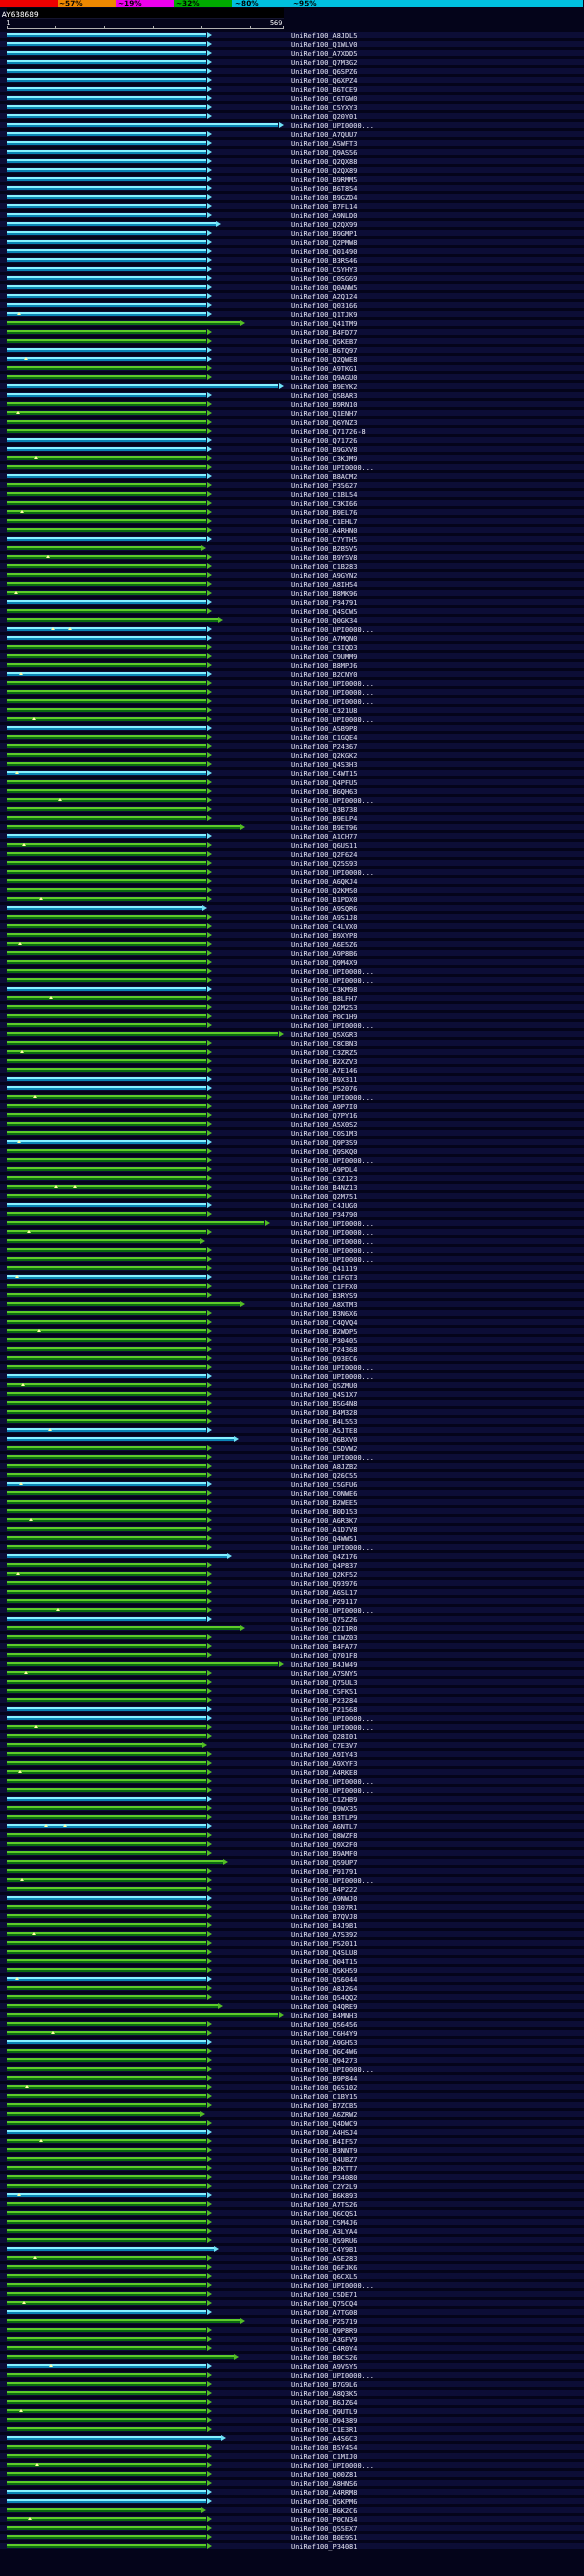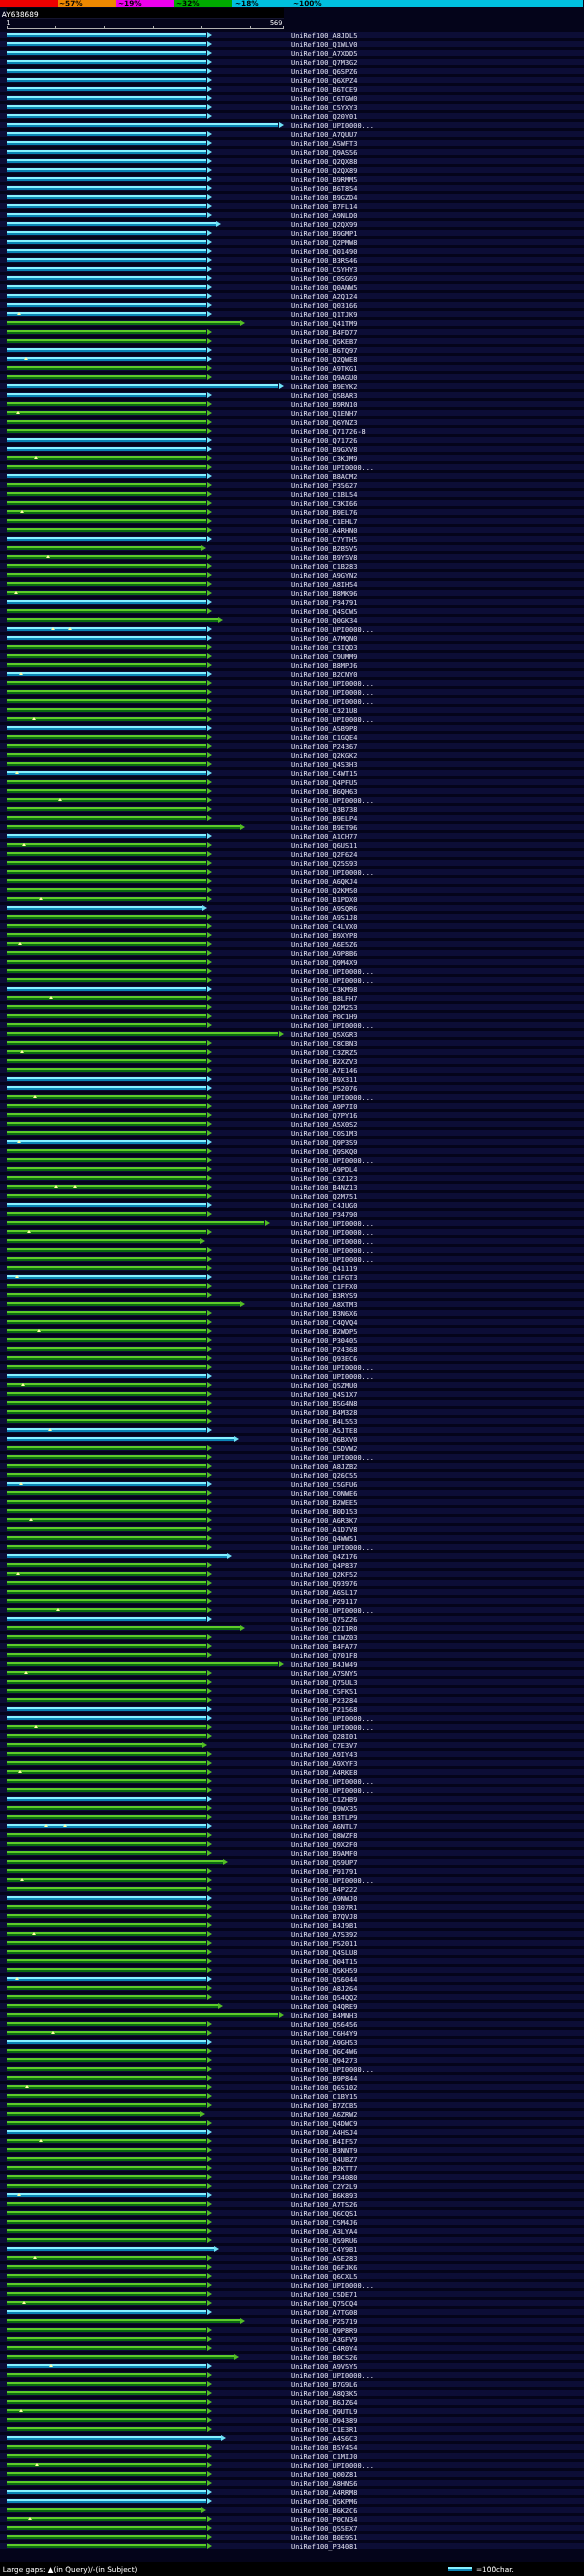--- a/index.html
+++ b/index.html
@@ -47,22 +47,22 @@
 </style>
 </head>
 <body>
 
 <div id="app">
 
   <div id="scalebar">
     <span class="scale-label" id="sl0">~57%</span>
     <span class="scale-label" id="sl1">~19%</span>
     <span class="scale-label" id="sl2">~32%</span>
-    <span class="scale-label" id="sl3">~18%</span>
-    <span class="scale-label" id="sl4">~100%</span>
+    <span class="scale-label" id="sl3">~80%</span>
+    <span class="scale-label" id="sl4">~95%</span>
   <div class="scale-seg" style="width: 58px; background: rgb(238, 0, 0);"></div>
       <div class="scale-seg" style="width: 58px; background: rgb(238, 136, 0);"></div>
       <div class="scale-seg" style="width: 58px; background: rgb(238, 0, 238);"></div>
       <div class="scale-seg" style="width: 58px; background: rgb(0, 170, 0);"></div>
       <div class="scale-seg" style="width: 351px; background: rgb(0, 192, 224);"></div>
     </div>
 
   <div id="queryrow"></div>
   <span id="queryname">AY638689</span>
 
@@ -1524,20 +1524,15 @@
         <div class="arr arr-g" style="left: 207px;"></div>
         <span class="rowlabel">UniRef100_B0E9S1</span>
       </div>
       <div class="row">
         <div class="bar bar-g" style="left: 7.3px; width: 199px;"></div>
         <div class="arr arr-g" style="left: 207px;"></div>
         <span class="rowlabel">UniRef100_P34081</span>
       </div>
     </div>
 
-  <div id="legend">
-    <span id="legend-left">Large gaps: ▲(in Query)/-(in Subject)</span>
-    <span id="legend-sym"></span>
-    <span id="legend-right">=100char.</span>
-  </div>
 
 </div>
 
 
 </body></html>

